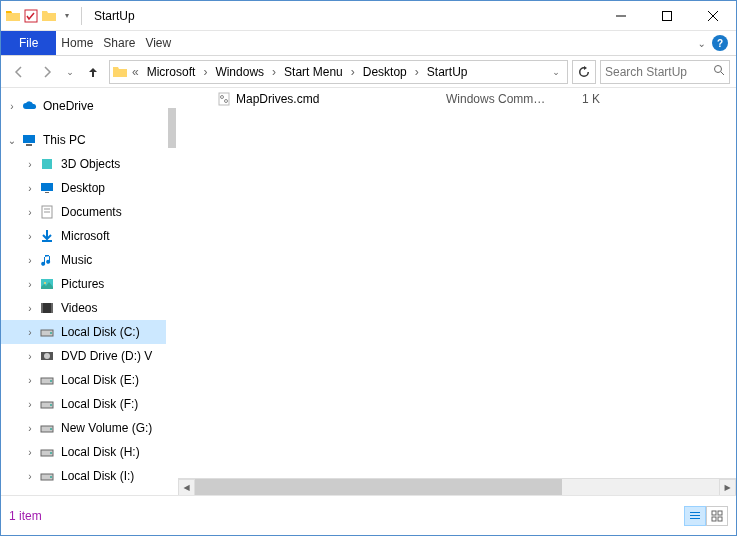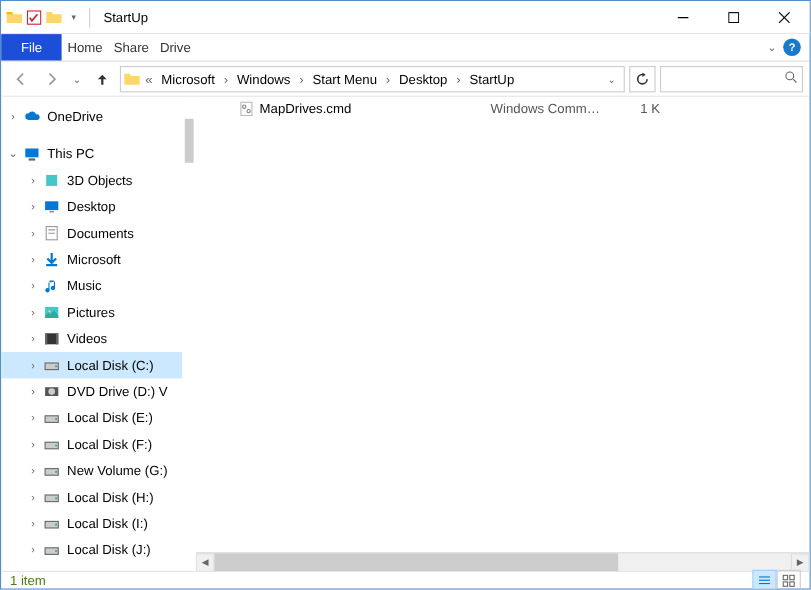--- a/index.html
+++ b/index.html
@@ -61,21 +61,21 @@
 .cell-check { width: 26px; text-align: center; }
 .cell-name { width: 230px; display: flex; align-items: center; gap: 4px; color: #000; }
 .cell-date { width: 120px; }
 .cell-type { width: 120px; }
 .cell-size { width: 50px; text-align: right; }
 .hscroll { height: 17px; background: #f0f0f0; display: flex; align-items: center; border-top: 1px solid #ddd; }
 .hs-btn { width: 17px; height: 17px; background: #f0f0f0; display: flex; align-items: center; justify-content: center; color: #666; font-size: 8px; border: 1px solid #ddd; }
 .hs-track { flex: 1; height: 17px; position: relative; }
 .hs-thumb { position: absolute; left: 0; width: 70%; height: 100%; background: #ccc; }
 
-.statusbar { height: 16px; border-top: 1px solid #e5e5e5; display: flex; align-items: center; padding: 0 8px; color: #4d7c0f; }
+.statusbar { height: 40px; border-top: 1px solid #e5e5e5; display: flex; align-items: center; padding: 0 8px; color: #a21caf; }
 .view-switch { display: flex; gap: 0; }
 .vs-btn { width: 22px; height: 20px; border: 1px solid #ccc; display: flex; align-items: center; justify-content: center; }
 .vs-btn.active { background: #cce8ff; border-color: #99d1ff; }
 
 input[type=checkbox] { width: 13px; height: 13px; }
 </style>
 </head>
 <body>
 
 <div class="titlebar">
@@ -117,21 +117,21 @@
         <line x1="0" y1="0" x2="10" y2="10" stroke="#000"></line>
         <line x1="10" y1="0" x2="0" y2="10" stroke="#000"></line>
       </svg>
     </div>
 </div>
 
 <div class="ribbon">
   <div class="file-tab">File</div>
   <div class="rtab">Home</div>
   <div class="rtab">Share</div>
-  <div class="rtab">Drive</div>
+  <div class="rtab">View</div>
   <div class="spacer"></div>
   <div class="ribbon-right">
     <span style="color:#666;font-size:10px">⌄</span>
     <div class="help-icon">?</div>
   </div>
 </div>
 
 <div class="navbar">
   <div class="navbtn">
       <svg width="14" height="14" viewBox="0 0 14 14">
@@ -167,20 +167,21 @@
     <span class="crumb">StartUp</span>
     <div class="spacer"></div>
     <div class="addr-btn" style="font-size:9px;color:#666">⌄</div>
   </div>
   <div class="refresh-btn">
       <svg width="12" height="12" viewBox="0 0 12 12">
         <path d="M6 1a5 5 0 1 0 5 5h-1.5A3.5 3.5 0 1 1 6 2.5V4l3-2-3-2z" fill="#333"></path>
       </svg>
     </div>
   <div class="searchbox">
+    <input placeholder="Search StartUp" style="">
     <span class="search-icon"><svg width="12" height="12" viewBox="0 0 12 12">
           <circle cx="5" cy="5" r="3.5" fill="none" stroke="#666"></circle>
           <line x1="8" y1="8" x2="11" y2="11" stroke="#666"></line>
         </svg></span>
   </div>
 </div>
 
 <div class="main">
   <div class="navpane">
     <div class="navitem">

